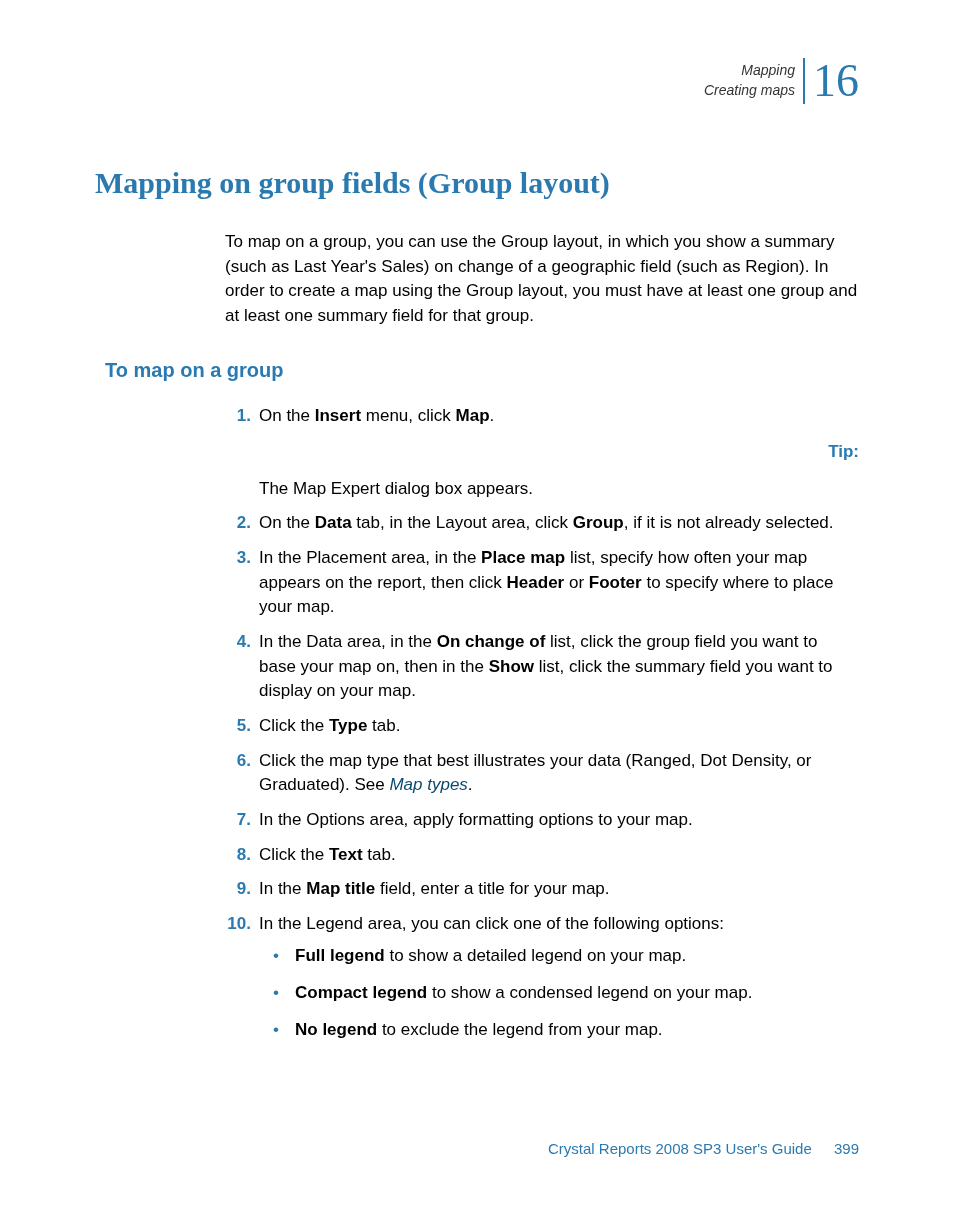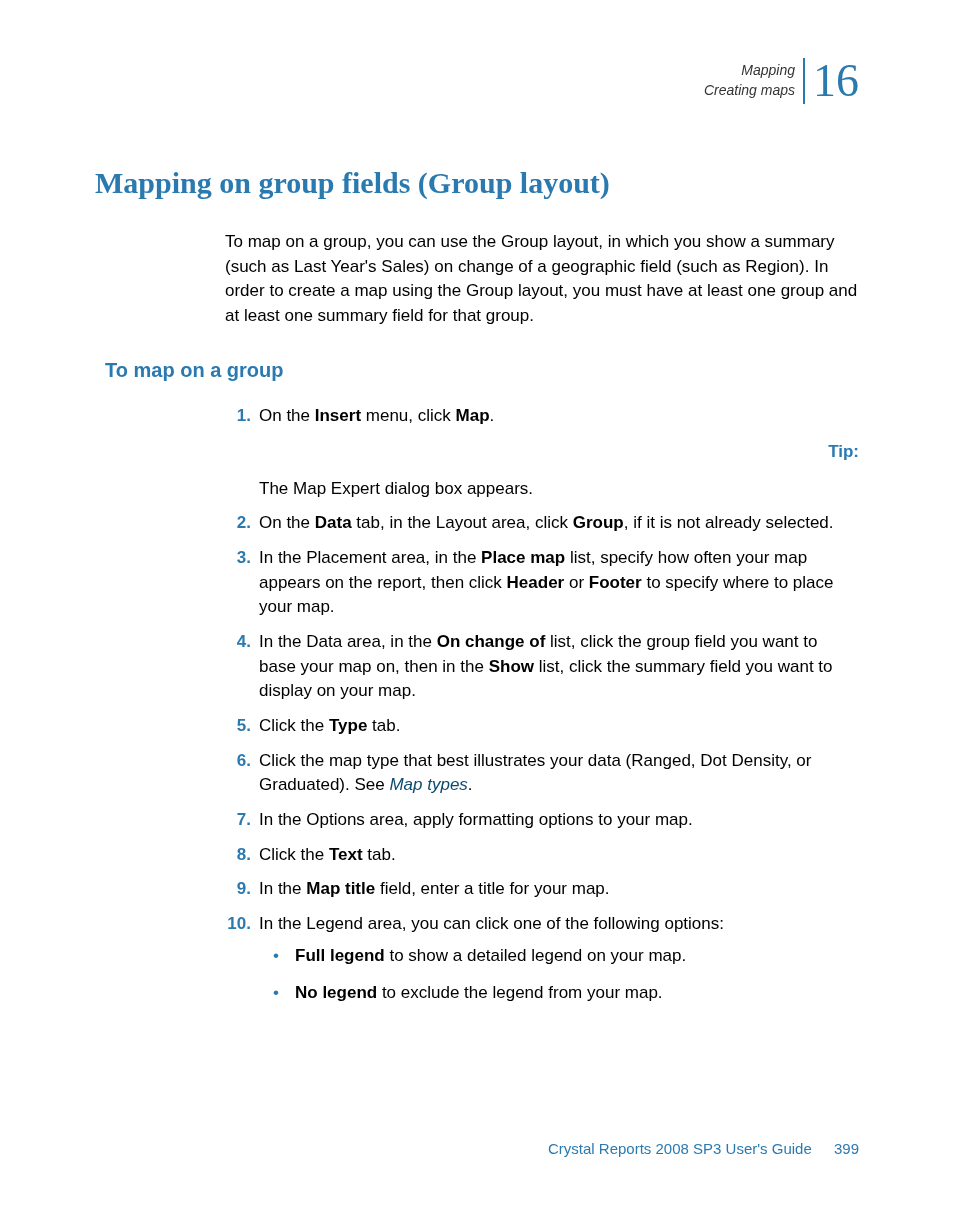--- a/index.html
+++ b/index.html
@@ -185,20 +185,21 @@
   </li>
 
   <li>
     <span>In the </span><b>Map title</b><span> field, enter a title for your map.</span>
   </li>
 
   <li>
     <span>In the Legend area, you can click one of the following options:</span>
     <ul class="bullets">
       <li><b>Full legend</b><span> to show a detailed legend on your map.</span></li>
+      <li><b>Compact legend</b><span> to show a condensed legend on your map.</span></li>
       <li><b>No legend</b><span> to exclude the legend from your map.</span></li>
     </ul>
   </li>
 
 </ol>
 
 <div class="footer">
   <span>Crystal Reports 2008 SP3 User's Guide</span>
   <span class="pnum">399</span>
 </div>

